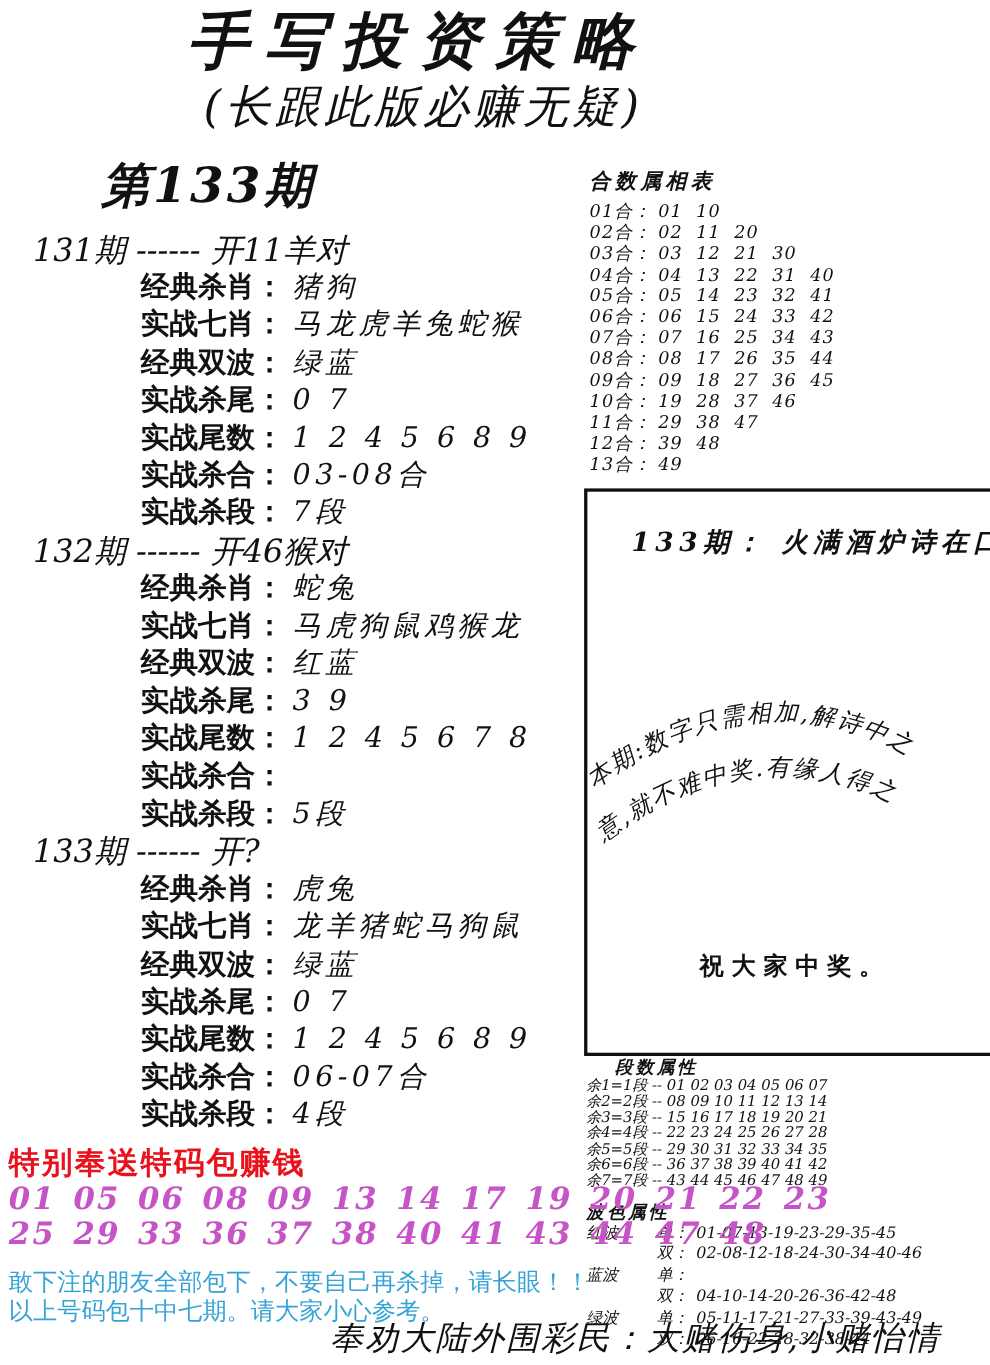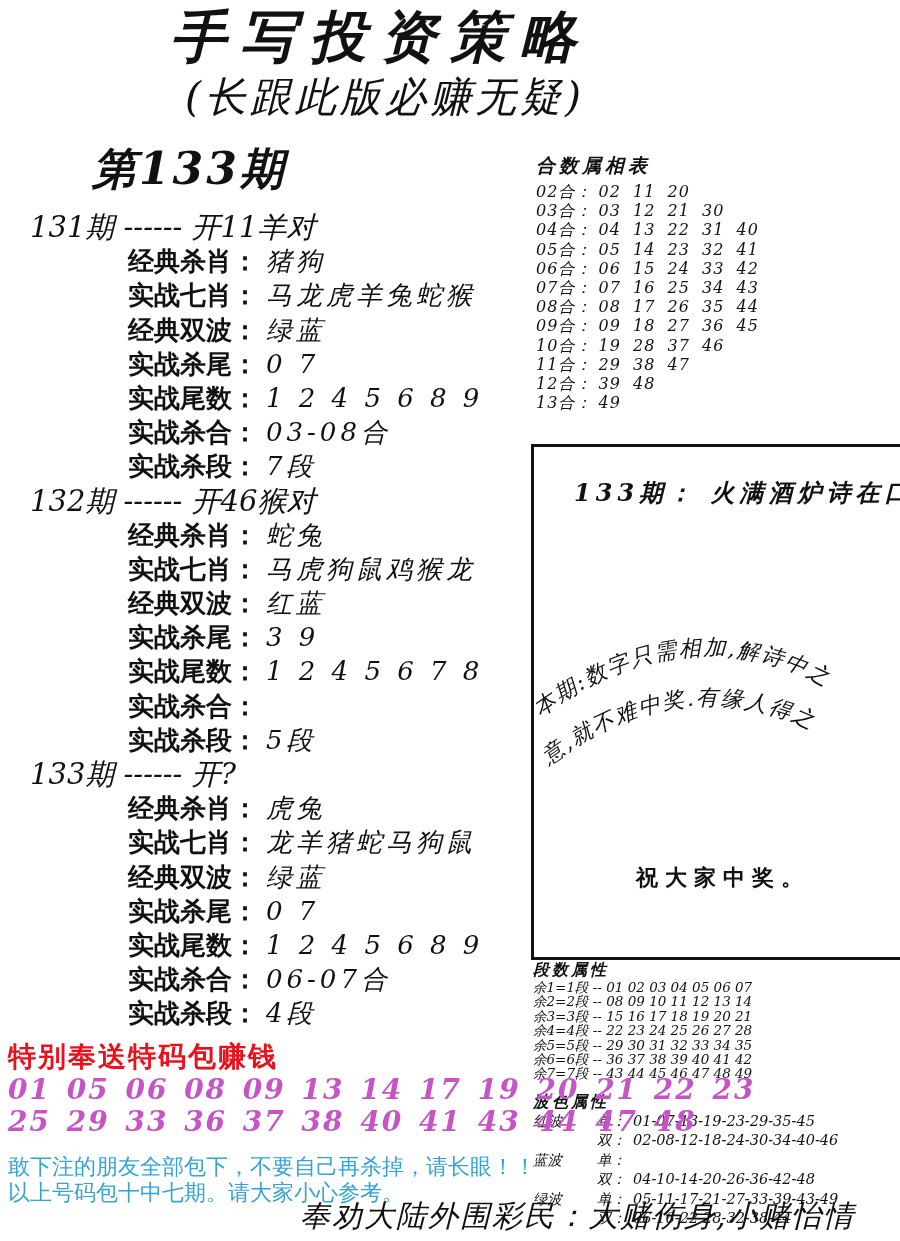--- a/index.html
+++ b/index.html
@@ -33,21 +33,21 @@
   .poem-box{position:absolute;left:531px;top:444px;width:358px;height:510px;
             border:3px solid #111;box-sizing:content-box;padding-left:20px;}
   .poem-issue-line{margin:30px 0 0 20px;font-size:24px;letter-spacing:5px;font-weight:bold;
             font-style:italic;white-space:nowrap;}
   .poem-arcs{position:absolute;left:0;top:100px;width:358px;height:290px;}
   .blessing{position:absolute;top:390px;left:0;width:100%;text-align:center;
             font-size:22px;font-weight:bold;letter-spacing:7px;margin-top:26px;}
 
   
   .segment-table{position:absolute;left:533px;top:960px;width:362px;font-style:italic;}
-  .segment-title{font-size:16px;font-weight:bold;letter-spacing:3px;line-height:20px;}
+  .segment-title{font-size:16px;font-weight:bold;letter-spacing:3px;line-height:20px;margin-left:26px;}
   .segment-row{font-size:13.5px;line-height:14.4px;white-space:pre;}
 
   
   .wave-table{position:absolute;left:533px;top:1092px;width:362px;font-style:italic;}
   .wave-title{font-size:16px;font-weight:bold;letter-spacing:3px;line-height:20px;}
   .wave-row{display:flex;font-size:14.5px;line-height:19.4px;white-space:nowrap;}
   .wave-name{width:64px;}
   .wave-parity{width:36px;}
   .wave-numbers{flex:1;}
 
@@ -195,20 +195,21 @@
               <span class="stat-value">4段</span>
             </div>
           </div>
       </div>
     </div>
 
   <div class="sum-table">
     <div class="sum-title">合数属相表</div>
     <div>
 
+        <div class="sum-row">01合： 01  10</div>
 
         <div class="sum-row">02合： 02  11  20</div>
 
         <div class="sum-row">03合： 03  12  21  30</div>
 
         <div class="sum-row">04合： 04  13  22  31  40</div>
 
         <div class="sum-row">05合： 05  14  23  32  41</div>
 
         <div class="sum-row">06合： 06  15  24  33  42</div>

